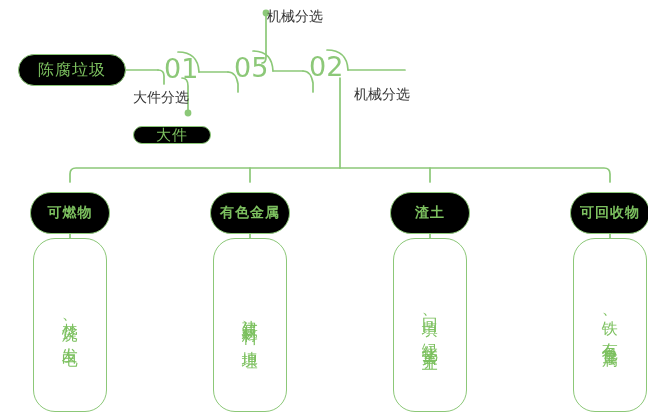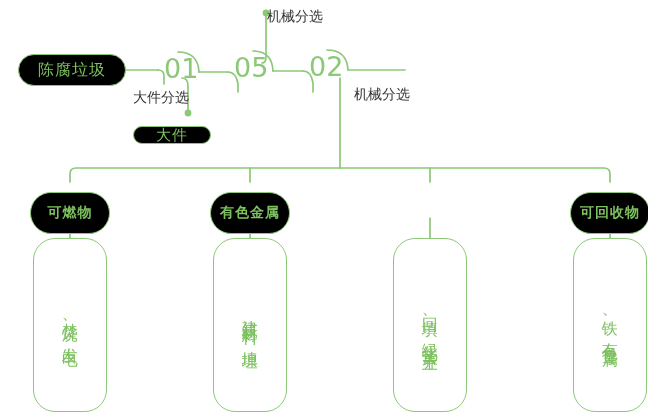--- a/index.html
+++ b/index.html
@@ -169,20 +169,21 @@
   </div>
 
   <div class="annot" style="left:354px; top:86px; width:36px;">
     <div style="word-break:break-all; line-height:17px;">机械分选</div>
   </div>
 
   <div class="pill pill-bulky">大件</div>
 
   <div class="pill pill-cat" style="left:30px;">可燃物</div>
   <div class="pill pill-cat" style="left:210px;">有色金属</div>
+  <div class="pill pill-cat" style="left:390px;">渣土</div>
   <div class="pill pill-cat" style="left:570px;">可回收物</div>
 
   <div class="vbox" style="left:33px;">
     <div class="vtext">焚烧、发电</div>
   </div>
 
   <div class="vbox" style="left:213px;">
     <div class="vtext">建筑材料、填埋</div>
   </div>
 

